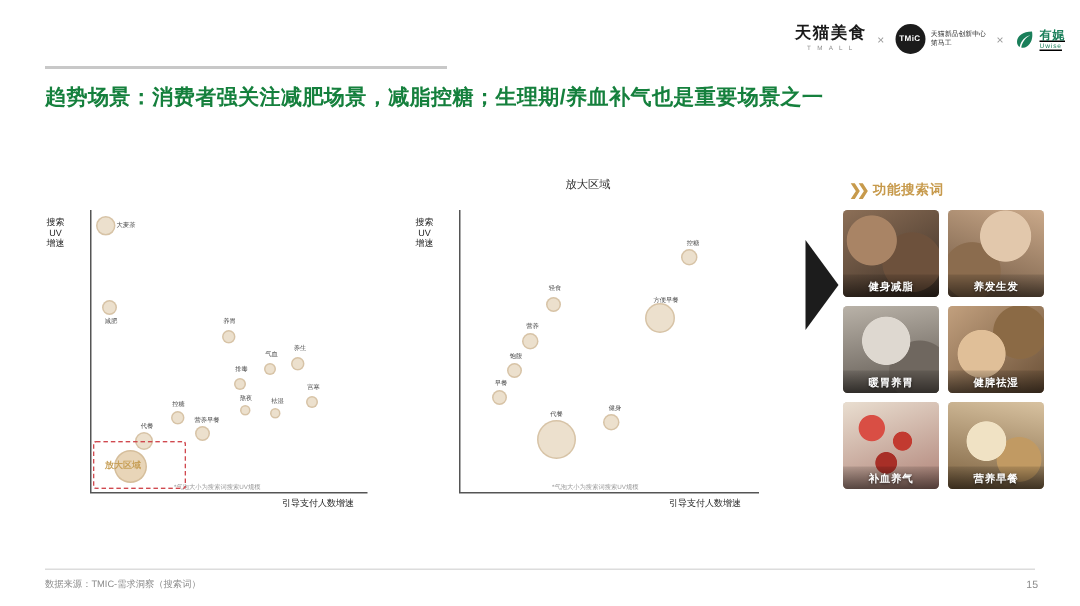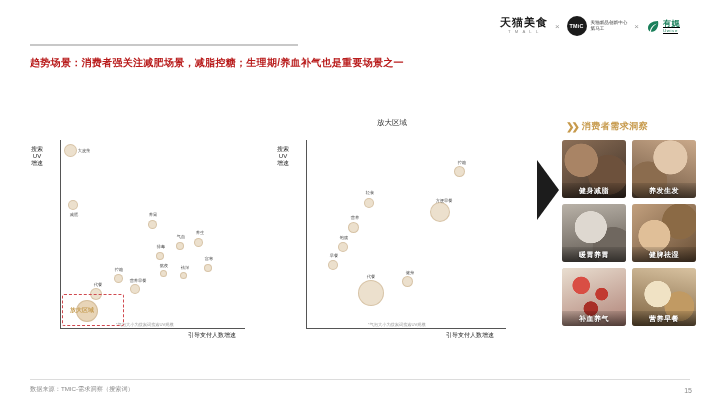--- a/index.html
+++ b/index.html
@@ -40,21 +40,21 @@
     position: absolute;
     left: 30px; top: 44px;
     width: 268px;
     height: 1.5px;
     background: #c8c8c8;
   }
 
   
   .logos {
     position: absolute;
-    right: 40px; top: 16px;
+    right: 10px; top: 16px;
     display: flex;
     align-items: center;
     gap: 7px;
   }
   .logo-tmall {
     text-align: center;
     line-height: 1;
   }
   .logo-tmall .cn {
     font-size: 11px;
@@ -117,23 +117,23 @@
   .uwise-text .en {
     font-size: 4.4px;
     color: #1a7f5a;
     letter-spacing: 0.6px;
   }
 
   
   .slide-title {
     position: absolute;
     left: 30px; top: 56px;
-    font-size: 10px;
-    font-weight: bold;
-    color: #b91c1c;
+    font-size: 14px;
+    font-weight: bold;
+    color: #15803d;
     letter-spacing: 0.3px;
     white-space: nowrap;
   }
 
   
   .panel {
     position: absolute;
   }
   .panel-title {
     font-size: 7.5px;
@@ -403,21 +403,21 @@
     <div class="bubble-label" style="left:99px; top:158px;">代餐</div>
 
     <div class="bubble" style="left:130px; top:158px; width:11px; height:11px;"></div>
     <div class="bubble-label" style="left:138px; top:154px;">健身</div>
   </div>
 
   <div class="big-arrow"></div>
 
   <div class="scenes-head">
     <span class="chev">❯❯</span>
-    <span class="scenes-title">消费者需求洞察</span>
+    <span class="scenes-title">功能搜索词</span>
   </div>
 
   <div class="scenes-grid">
     <div class="scene-card">
       <div class="scene-photo" style="background:
         radial-gradient(circle at 30% 35%, #a98465 0 28%, transparent 29%),
         radial-gradient(circle at 72% 60%, #6d513c 0 34%, transparent 35%),
         linear-gradient(150deg,#8c6f57,#3e3026);"></div>
       <div class="scene-caption">健身减脂</div>
     </div>

